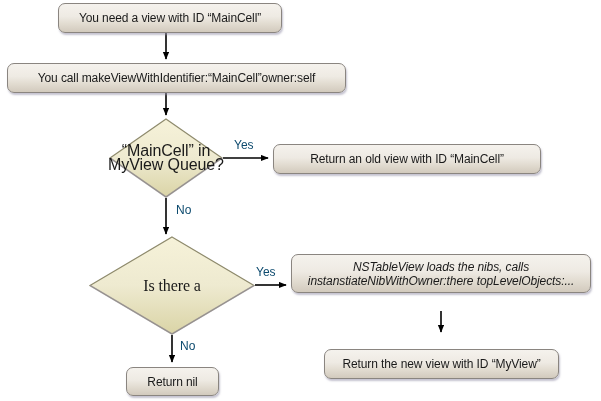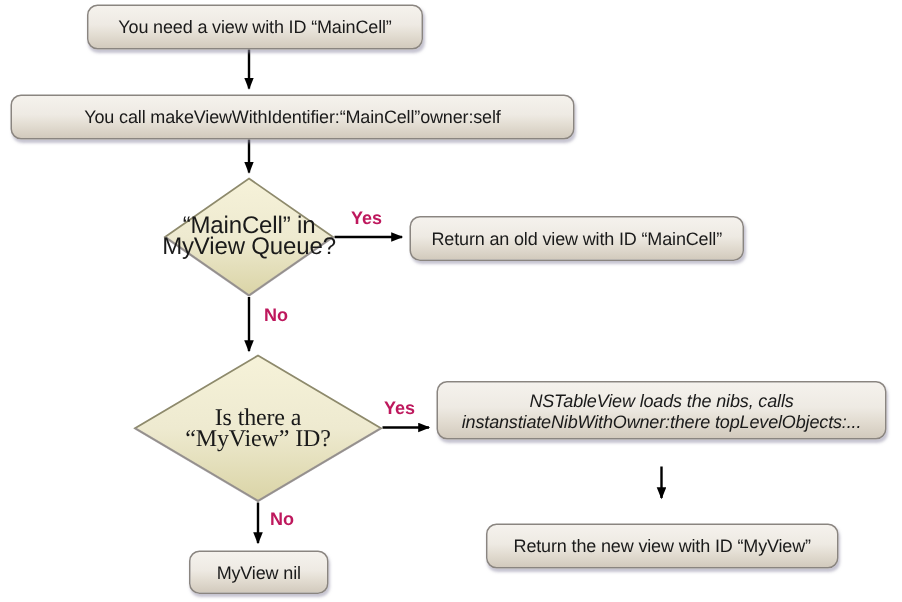--- a/index.html
+++ b/index.html
@@ -43,22 +43,22 @@
     font-size:16px;line-height:14px;color:#1a1a1a;
     width:100%;
     letter-spacing:-0.1px;
   }
   .diamond .dlabel span{display:block;}
 
   
   .edgelabel{
     position:absolute;
     font-size:12px;
-    font-weight:bold;
-    color:#be185d;
+    font-weight:normal;
+    color:#0c4a6e;
     line-height:13px;
     white-space:nowrap;
   }
   svg.wires{position:absolute;left:0;top:0;width:601px;height:401px;pointer-events:none;}
 </style>
 </head>
 <body>
 
 <div id="canvas">
 
@@ -81,21 +81,21 @@
 
     <line x1="172" y1="335" x2="172" y2="362" stroke="#000" stroke-width="1.6" marker-end="url(#ah)"></line>
 
     <line x1="441" y1="311" x2="441" y2="332" stroke="#000" stroke-width="1.6" marker-end="url(#ah)"></line>
   </svg>
 
   <div class="node" style="left:58px;top:3px;width:224px;height:30px;">
     <span class="txt">You need a view with ID “MainCell”</span>
   </div>
 
-  <div class="node" style="left:7px;top:63px;width:376px;height:30px;">
+  <div class="node" style="left:7px;top:63px;width:339px;height:30px;">
     <span class="txt">You call makeViewWithIdentifier:“MainCell”owner:self</span>
   </div>
 
   <div class="diamond" style="left:108px;top:117px;width:116px;height:82px;">
     <svg class="shape" viewBox="0 0 116 82" xmlns="http://www.w3.org/2000/svg" preserveAspectRatio="none">
       <defs>
         <linearGradient id="dg1" x1="0" y1="0" x2="0" y2="1">
           <stop offset="0%" stop-color="#f6f2d9"></stop>
           <stop offset="50%" stop-color="#eeead0"></stop>
           <stop offset="100%" stop-color="#dad4a6"></stop>
@@ -104,56 +104,55 @@
       <path d="M58,2 L114,41 L58,80 L2,41 Z" fill="url(#dg1)" stroke="#8e8a6c" stroke-width="1.2"></path>
       <path d="M58,80 L114,41" fill="none" stroke="#9b95a8" stroke-width="1.6" opacity="0.55"></path>
       <path d="M2,41 L58,80" fill="none" stroke="#9b95a8" stroke-width="1.6" opacity="0.55"></path>
     </svg>
     <div class="dlabel">
       <span>“MainCell” in</span>
       <span>MyView Queue?</span>
     </div>
   </div>
 
-  <div class="node" style="left:273px;top:144px;width:223px;height:30px;justify-content:center;">
+  <div class="node" style="left:273px;top:144px;width:268px;height:30px;justify-content:center;">
     <span class="txt">Return an old view with ID “MainCell”</span>
   </div>
 
   <div class="diamond" style="left:88px;top:235px;width:168px;height:101px;font-family:Liberation Serif, serif;">
     <svg class="shape" viewBox="0 0 168 101" xmlns="http://www.w3.org/2000/svg" preserveAspectRatio="none">
       <defs>
         <linearGradient id="dg2" x1="0" y1="0" x2="0" y2="1">
           <stop offset="0%" stop-color="#f6f2d9"></stop>
           <stop offset="50%" stop-color="#eeead0"></stop>
           <stop offset="100%" stop-color="#dad4a6"></stop>
         </linearGradient>
       </defs>
       <path d="M84,2 L166,50.5 L84,99 L2,50.5 Z" fill="url(#dg2)" stroke="#8e8a6c" stroke-width="1.2"></path>
       <path d="M84,99 L166,50.5" fill="none" stroke="#9b95a8" stroke-width="1.6" opacity="0.55"></path>
       <path d="M2,50.5 L84,99" fill="none" stroke="#9b95a8" stroke-width="1.6" opacity="0.55"></path>
     </svg>
     <div class="dlabel">
       <span>Is there a</span>
-      <span>“MyView” ID?</span>
     </div>
   </div>
 
   <div class="node" style="left:291px;top:254px;width:300px;height:39px;font-style:italic;">
     <span class="txt">
       <span class="l2">NSTableView loads the nibs, calls</span>
       <span class="l2">instanstiateNibWithOwner:there topLevelObjects:...</span>
     </span>
   </div>
 
   <div class="node" style="left:324px;top:349px;width:235px;height:30px;">
     <span class="txt">Return the new view with ID “MyView”</span>
   </div>
 
   <div class="node" style="left:126px;top:367px;width:93px;height:29px;">
-    <span class="txt">MyView nil</span>
+    <span class="txt">Return nil</span>
   </div>
 
   <div class="edgelabel" style="left:234px;top:139px;">Yes</div>
 
   <div class="edgelabel" style="left:176px;top:204px;">No</div>
 
   <div class="edgelabel" style="left:256px;top:266px;">Yes</div>
 
   <div class="edgelabel" style="left:180px;top:340px;">No</div>
 

